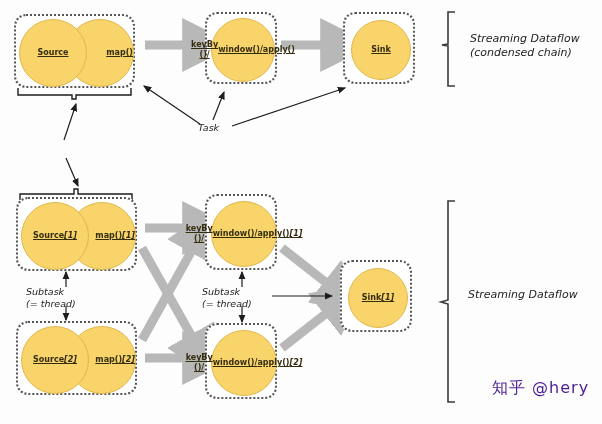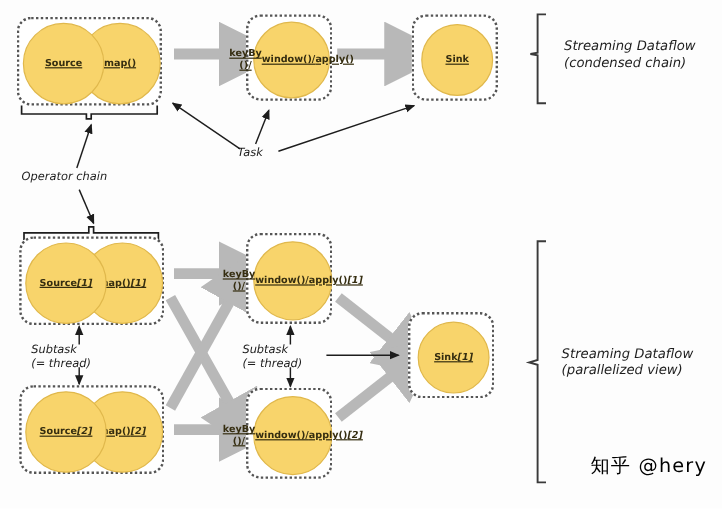--- a/index.html
+++ b/index.html
@@ -46,40 +46,40 @@
     font-size: 8px;
     line-height: 1.22;
     font-weight: 700;
     text-decoration: underline;
   }
   .circle .idx {
     font-style: italic;
     font-weight: 700;
   }
   .circle.left  { z-index: 2; }
-  .circle.right { z-index: 1; }
+  .circle.right { z-index: 1; justify-content: flex-end; }
 
   
   .label {
     position: absolute;
     font-style: italic;
     font-size: 9.5px;
     color: #1d1d1d;
     line-height: 1.25;
     white-space: nowrap;
     z-index: 6;
   }
   .label.big {
     font-size: 11px;
     text-align: left;
   }
   .watermark {
     position: absolute;
     font-size: 16px;
-    color: #000000;
+    color: #4c1d95;
     letter-spacing: 1px;
     white-space: nowrap;
     z-index: 6;
   }
 </style>
 </head>
 <body>
 
 <div id="canvas">
 
@@ -167,23 +167,20 @@
       <span>apply()</span>
     </div>
   </div>
 
   <div class="box" style="left:343px; top:12px; width:72px; height:72px;">
     <div class="circle" style="left:6px; top:6px; width:58px; height:58px;">
       <span>Sink</span>
     </div>
   </div>
 
-  <div class="label" style="left:18px; top:142px; width:92px;">
-    <span>Operator chain</span>
-  </div>
 
   <div class="label" style="left:198px; top:122px; width:36px;">
     <span>Task</span>
   </div>
 
   <div class="label big" style="left:470px; top:32px; width:126px; text-align:left;">
     <div>Streaming Dataflow</div>
     <div>(condensed chain)</div>
   </div>
 
@@ -239,20 +236,19 @@
     <div>(= thread)</div>
   </div>
 
   <div class="label" style="left:202px; top:286px; width:80px;">
     <div>Subtask</div>
     <div>(= thread)</div>
   </div>
 
   <div class="label big" style="left:468px; top:288px; width:132px; text-align:left;">
     <div>Streaming Dataflow</div>
-    <div>(parallelized view)</div>
   </div>
 
   <div class="watermark" style="left:492px; top:378px;">
     <span>知乎 @hery</span>
   </div>
 
 </div>
 
 </body></html>

